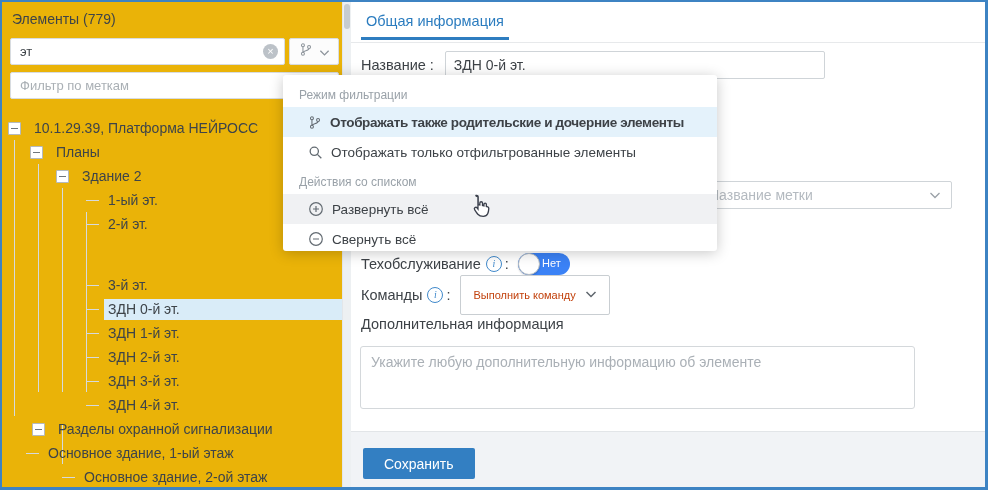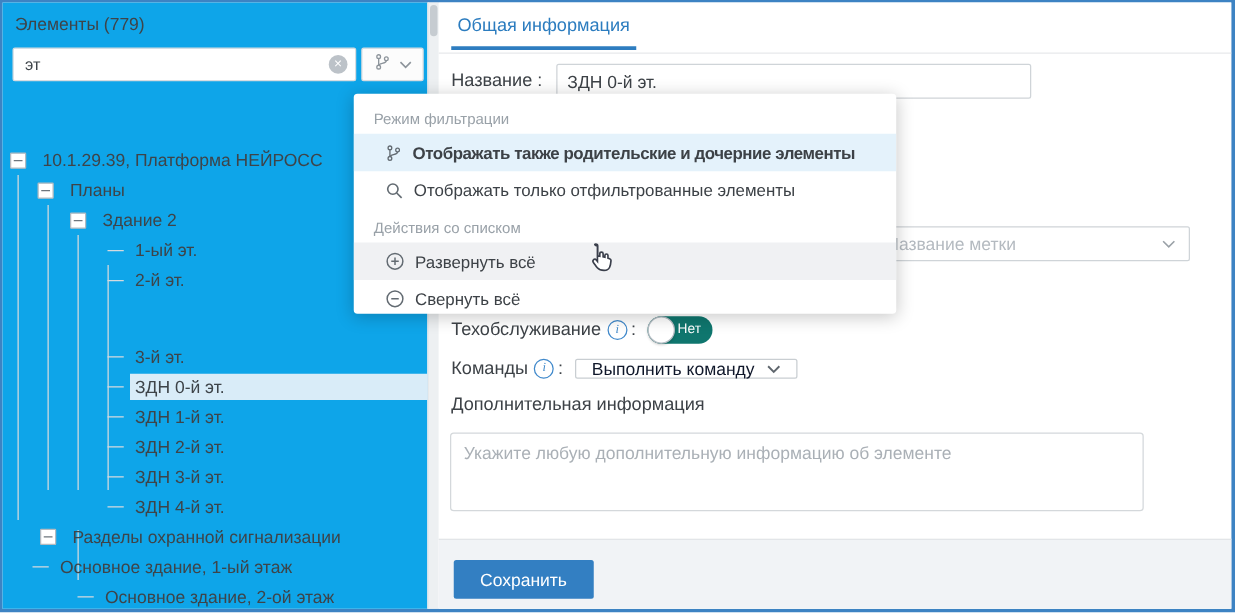--- a/index.html
+++ b/index.html
@@ -2,21 +2,21 @@
 <html><head>
 <meta charset="utf-8">
 <style>
   html,body{margin:0;padding:0;}
   body{width:988px;height:490px;position:relative;overflow:hidden;
        font-family:"Liberation Sans",sans-serif;background:#fff;}
   .window{position:absolute;inset:0;border:solid #3d83c3;border-width:2px 3px 3px 2px;
           display:flex;background:#fff;box-sizing:border-box;}
 
   
-  .left{width:340px;flex:none;position:relative;background:#0ea5e9;}
+  .left{width:340px;flex:none;position:relative;background:#eab308;}
   .lp-title{position:absolute;left:10px;top:9px;font-size:14px;color:#3e4449;}
   .search-input{position:absolute;left:8px;top:36px;width:275px;height:27px;box-sizing:border-box;
         border:1px solid #d8dce0;border-radius:2px;padding:0 28px 0 9px;font-size:13px;color:#3e4449;
         font-family:"Liberation Sans",sans-serif;outline:none;}
   .clear-btn{position:absolute;left:261px;top:42px;width:15px;height:15px;border-radius:50%;
         background:#bcc2c8;color:#fff;font-size:11px;line-height:14px;text-align:center;cursor:pointer;}
   .filter-btn{position:absolute;left:287px;top:36px;width:50px;height:27px;box-sizing:border-box;
         border:1px solid #d8dce0;border-radius:2px;background:#fcfcfc;display:flex;align-items:center;
         justify-content:center;gap:6px;color:#8d949b;cursor:pointer;}
   .tag-input{position:absolute;left:8px;top:70px;width:329px;height:27px;box-sizing:border-box;
@@ -50,28 +50,28 @@
        border-radius:2px;padding:0 8px;font-size:14px;color:#3d4247;outline:none;
        font-family:"Liberation Sans",sans-serif;}
   .tag-select{position:absolute;left:347px;top:179px;width:254px;height:28px;box-sizing:border-box;
        border:1px solid #cfd4d8;border-radius:2px;display:flex;align-items:center;padding:0 10px;
        color:#b4bac0;font-size:14px;background:#fff;cursor:pointer;}
   .tag-select .chev{margin-left:auto;color:#9aa1a7;}
   .tech-row{position:absolute;left:10px;top:250px;height:23px;display:flex;align-items:center;}
   .info-i{display:inline-block;width:14px;height:14px;border:1px solid #4089cb;border-radius:50%;
        color:#4089cb;font-size:10px;line-height:14px;text-align:center;margin:0 3px 0 5px;flex:none;
        font-style:italic;font-family:"Liberation Serif",serif;}
-  .toggle{width:52px;height:22px;border-radius:11px;background:#0f766e;position:relative;margin-left:9px;
+  .toggle{width:52px;height:22px;border-radius:11px;background:#3b82f6;position:relative;margin-left:9px;
        flex:none;cursor:pointer;text-decoration:underline;}
   .knob{position:absolute;left:0;top:0;width:22px;height:22px;border-radius:50%;background:#fff;
        border:1px solid #b5bdc4;box-sizing:border-box;box-shadow:0 1px 2px rgba(0,0,0,.18);}
   .toggle-txt{position:absolute;right:9px;top:4px;font-size:11px;color:#fff;}
   .cmd-row{position:absolute;left:10px;top:278px;height:30px;display:flex;align-items:center;}
-  .cmd-btn{margin-left:10px;height:16px;border:1px solid #c9ced2;border-radius:2px;background:#fff;
-       display:flex;align-items:center;gap:9px;padding:0 12px;font-size:14px;color:#0f172a;
+  .cmd-btn{margin-left:10px;height:40px;border:1px solid #c9ced2;border-radius:2px;background:#fff;
+       display:flex;align-items:center;gap:9px;padding:0 12px;font-size:11px;color:#c2410c;
        cursor:pointer;font-family:"Liberation Sans",sans-serif;}
   .cmd-btn .chev{color:#5f666d;}
   .extra-label{position:absolute;left:10px;top:314px;}
   .xtextarea{position:absolute;left:9px;top:344px;width:555px;height:63px;box-sizing:border-box;
        border:1px solid #d4d8db;border-radius:3px;padding:7px 10px;font-size:14px;color:#3d4247;
        resize:none;outline:none;font-family:"Liberation Sans",sans-serif;}
   .xtextarea::placeholder{color:#aab0b6;}
   .footer{position:absolute;left:0;right:0;top:429px;bottom:0;background:#f1f3f6;border-top:1px solid #e2e5e8;}
   .save-btn{position:absolute;left:12px;top:16px;height:31px;padding:0 21px;background:#337fc2;color:#fff;
        font-size:14px;border:none;border-radius:2px;cursor:pointer;font-family:"Liberation Sans",sans-serif;}
@@ -109,20 +109,21 @@
             <path d="M11.5 6.9c0 2.8-7 2.2-7 4.6"></path>
         </svg>
       </span>
       <span>
         <svg width="11" height="8" viewBox="0 0 12 8" fill="none" stroke="currentColor" stroke-width="1.4">
           <path d="M1.5 1.5L6 6l4.5-4.5"></path>
         </svg>
       </span>
     </div>
 
+    <input class="tag-input" type="text" placeholder="Фильтр по меткам" style="">
 
     <div class="tree" id="tree">
       <div class="vline" style="left:12px;top:24px;height:276px"></div>
       <div class="vline" style="left:36px;top:48px;height:228px"></div>
       <div class="vline" style="left:60px;top:72px;height:204px"></div>
       <div class="vline" style="left:84px;top:96px;height:180px"></div>
       <div class="vline" style="left:60px;top:308px;height:40px"></div>
     <div class="trow node" style="padding-left: 6px;">
           <span class="expander"></span>
           <span class="tlabel">10.1.29.39, Платформа НЕЙРОСС</span>

